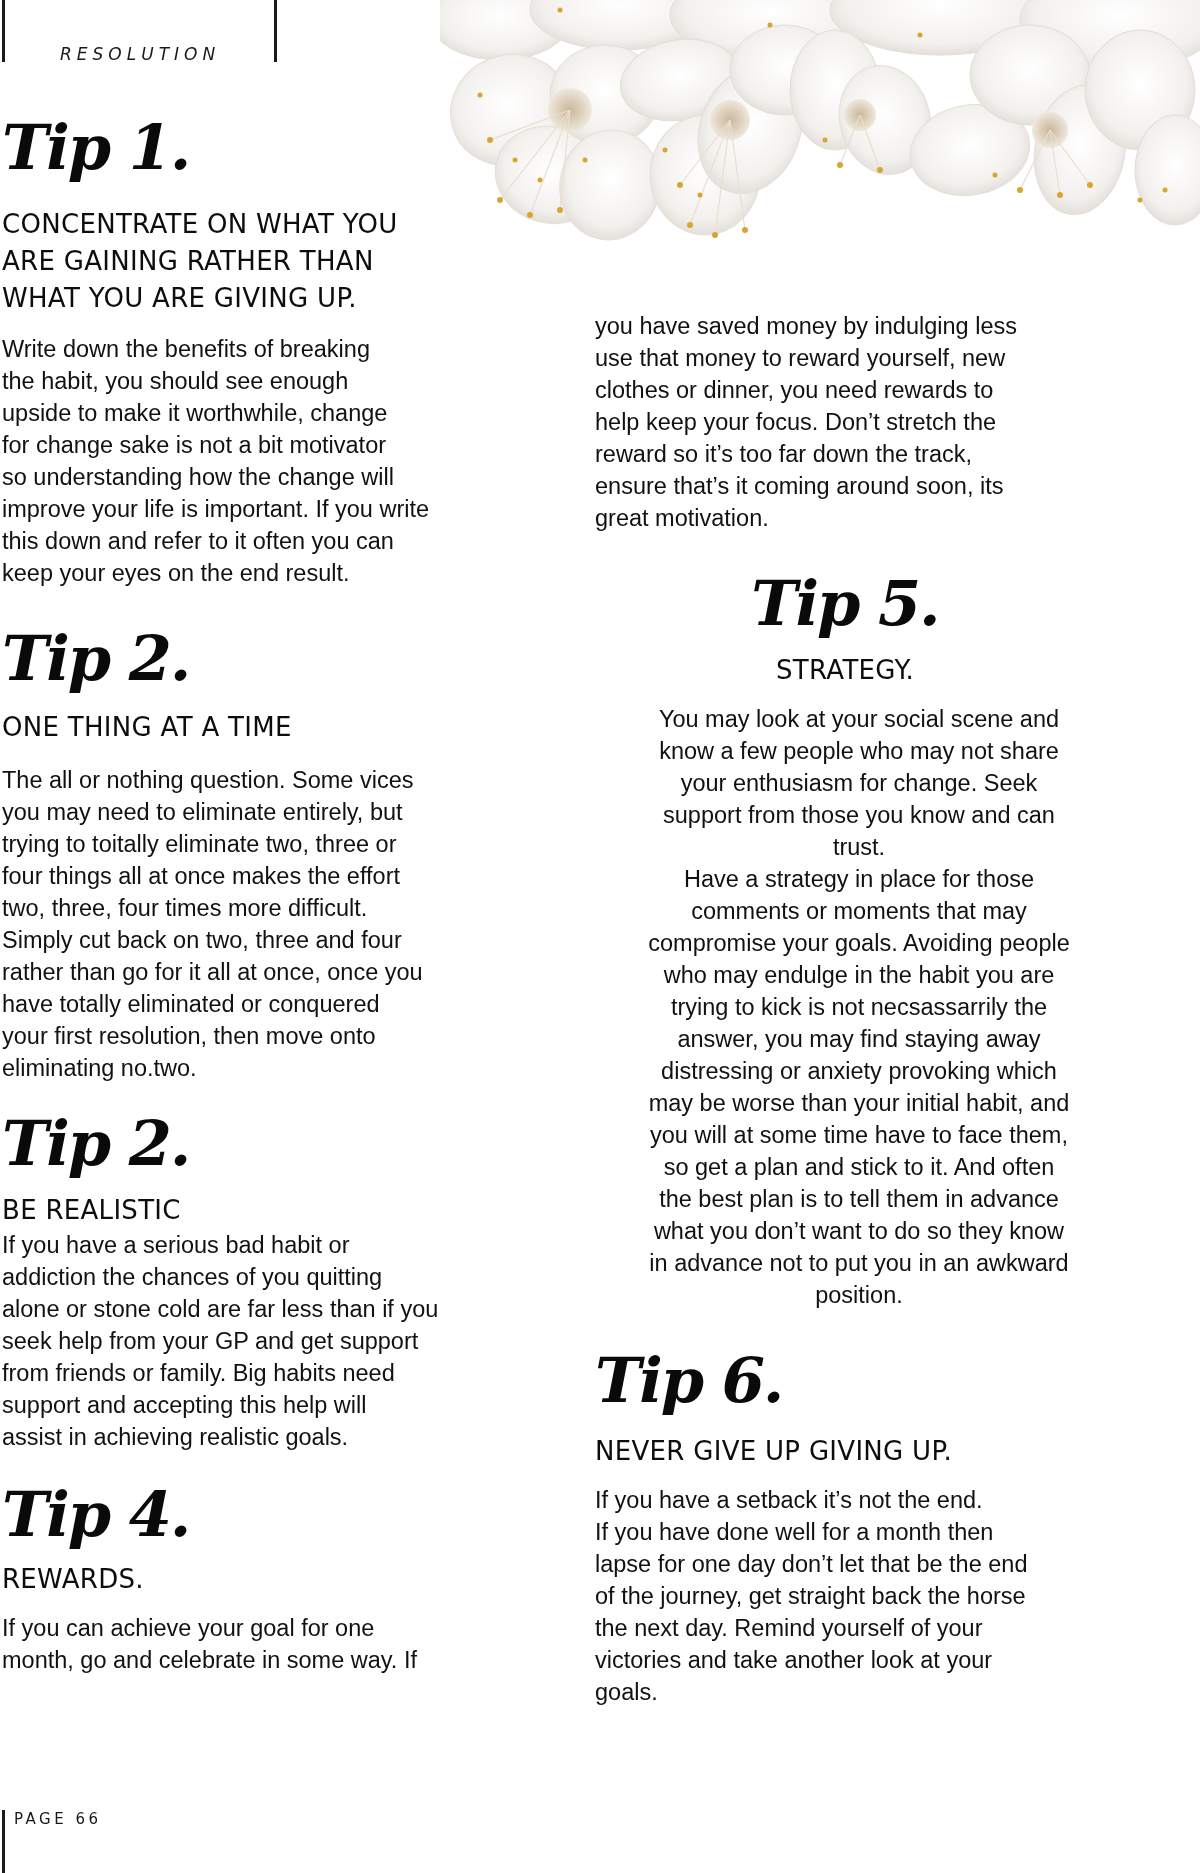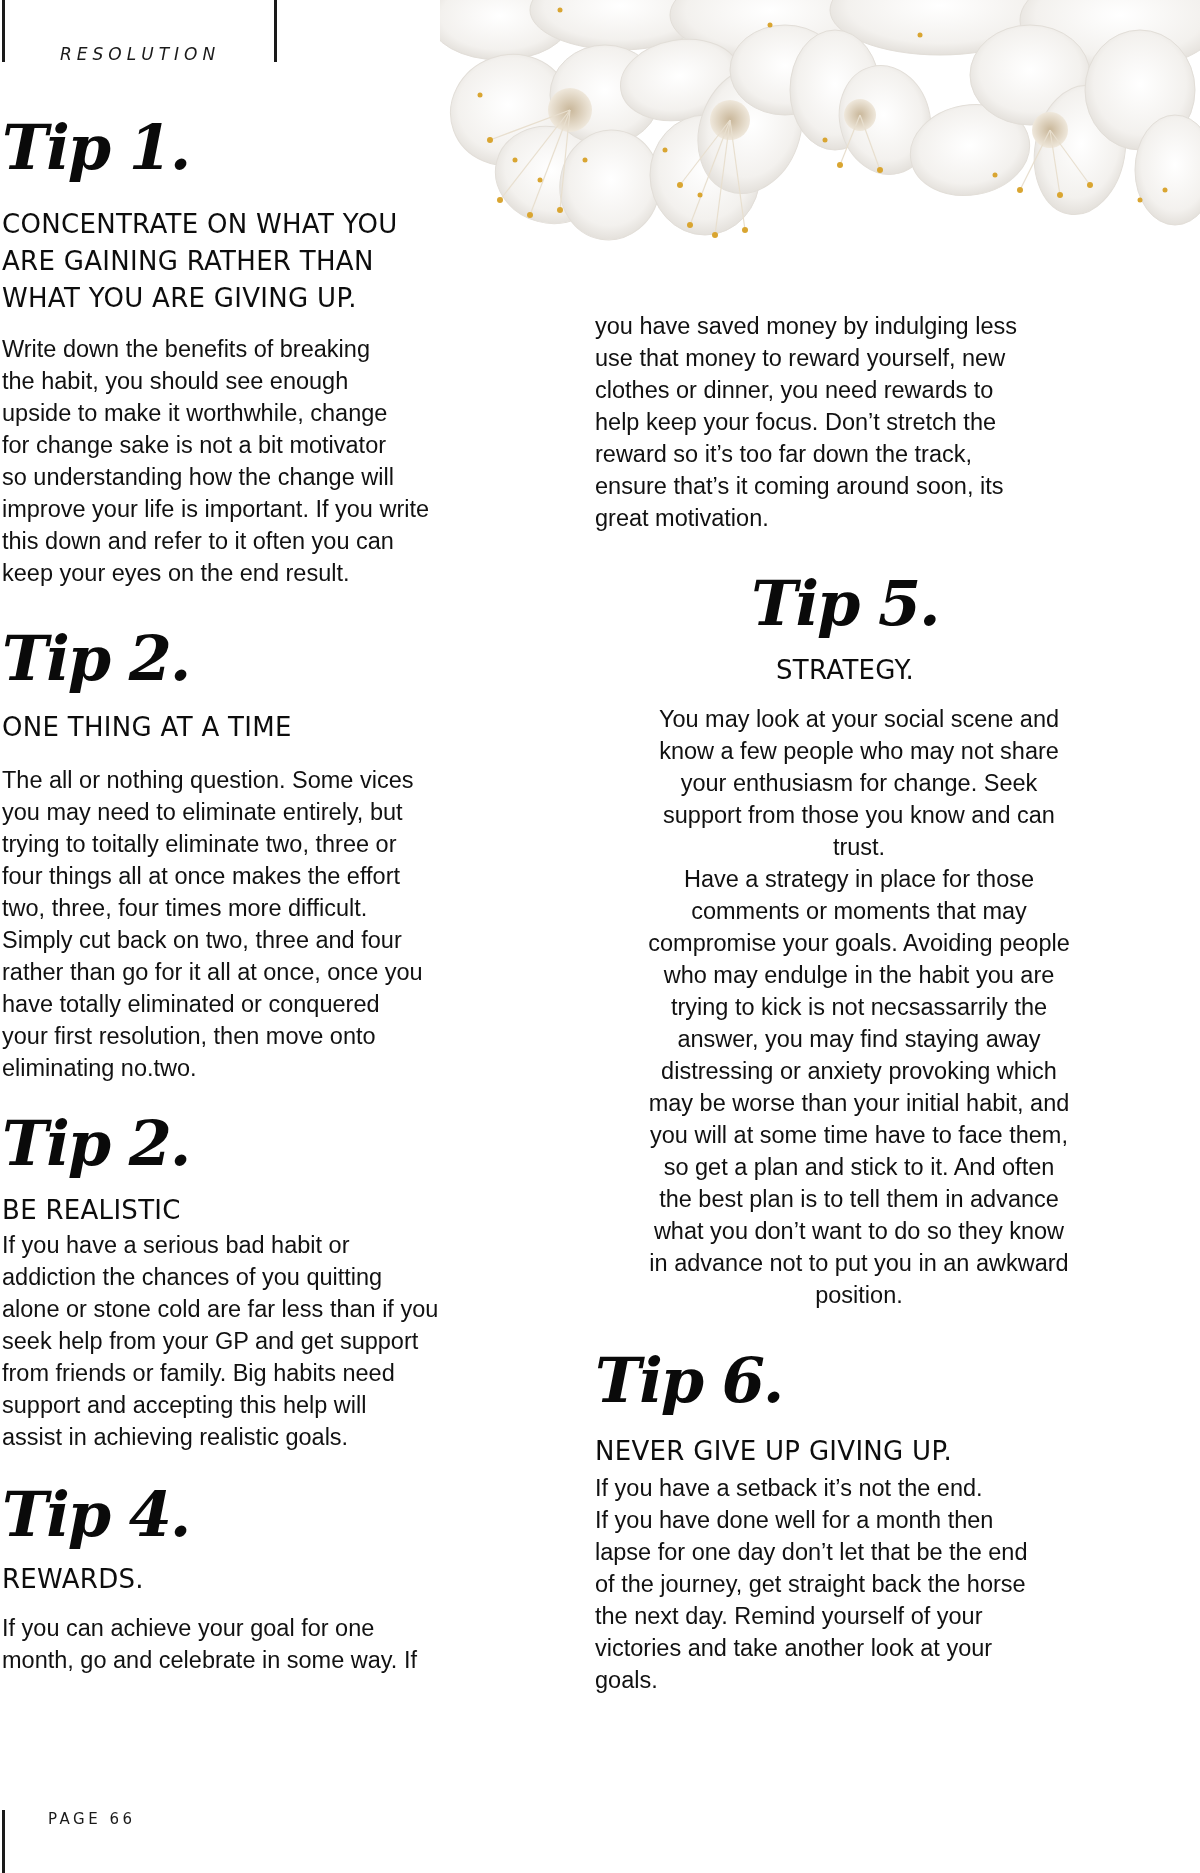--- a/index.html
+++ b/index.html
@@ -1,21 +1,21 @@
 <!DOCTYPE html>
 <html><head>
 <meta charset="utf-8">
 <style>
   html, body { margin: 0; padding: 0; background: #ffffff; }
   body { width: 1200px; height: 1873px; position: relative; overflow: hidden; color: #111111;
          font-family: "DejaVu Sans", sans-serif; }
   .vline { position: absolute; width: 3px; background: #1a1a1a; }
   .section-label { position: absolute; left: 60px; top: 44px; font-family: "DejaVu Sans", sans-serif;
                    font-size: 17px; letter-spacing: 5px; color: #1a1a1a; font-weight: 400; font-style: italic; }
-  .page-num { position: absolute; left: 48px; top: 1810px; font-family: "DejaVu Sans", sans-serif;
+  .page-num { position: absolute; left: 14px; top: 1810px; font-family: "DejaVu Sans", sans-serif;
               font-size: 15px; letter-spacing: 3.5px; color: #1a1a1a; }
   .flowers { position: absolute; left: 440px; top: 0; width: 760px; height: 270px; }
   .col { position: absolute; }
   .col-left { left: 2px; top: 112px; width: 480px; }
   .col-right { left: 595px; top: 310px; width: 500px; }
   .tip { margin: 0; }
   .tip-num { font-family: "DejaVu Serif", serif; font-style: italic; font-weight: bold;
              font-size: 62px; line-height: 72px; letter-spacing: -2px; margin: 0; color: #0a0a0a; }
   .tip-head { font-family: "DejaVu Sans", sans-serif; font-size: 26px; line-height: 37px;
               text-transform: uppercase; font-weight: 400; letter-spacing: 0.3px; margin: 0; color: #0d0d0d; }
@@ -203,21 +203,21 @@
 so get a plan and stick to it. And often
 the best plan is to tell them in advance
 what you don’t want to do so they know
 in advance not to put you in an awkward
 position.</p>
   </section>
 
   <section class="tip" style="margin-top:34px;">
     <h2 class="tip-num">Tip 6.</h2>
     <h3 class="tip-head" style="margin-top:16px;">NEVER GIVE UP GIVING UP.</h3>
-    <p class="tip-body" style="margin-top:2px;">If you have a setback it’s not the end.
+    <p class="tip-body" style="margin-top:14px;">If you have a setback it’s not the end.
 If you have done well for a month then
 lapse for one day don’t let that be the end
 of the journey, get straight back the horse
 the next day. Remind yourself of your
 victories and take another look at your
 goals.</p>
   </section>
 </div>
 
 <div class="vline" style="left:2px; top:1810px; height:63px;"></div>

